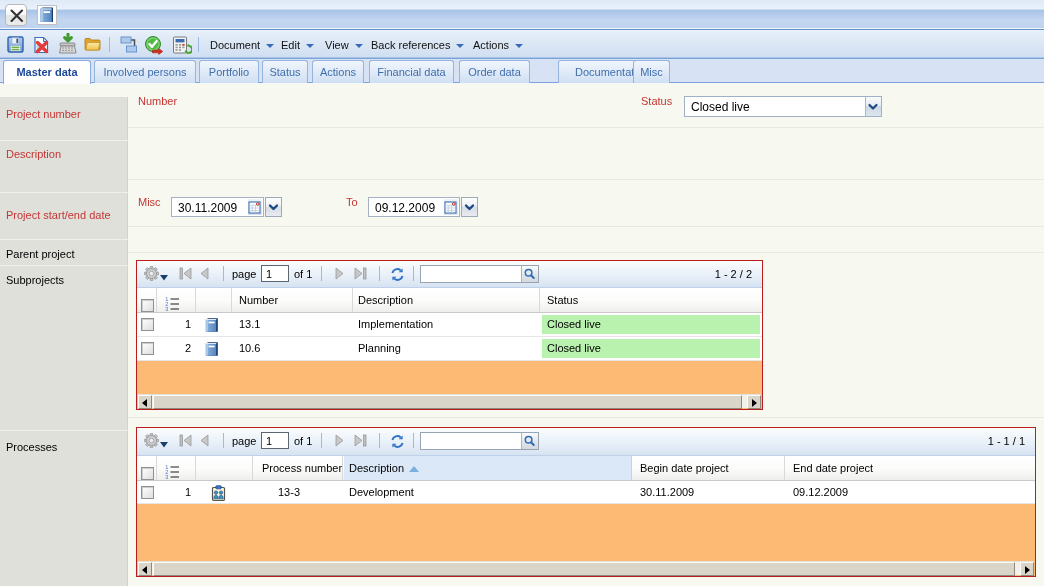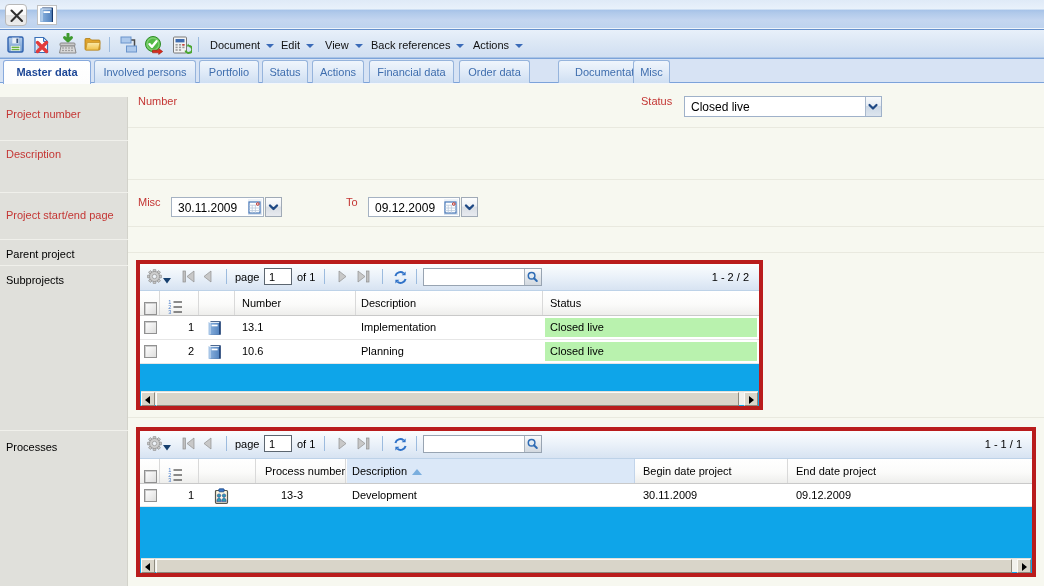--- a/index.html
+++ b/index.html
@@ -49,21 +49,21 @@
 
 .sel { position:absolute; background:#fff; border:1px solid #9fb1c9; }
 .sel .btn { position:absolute; right:0; top:0; bottom:0; width:16px; background:linear-gradient(180deg,#f8fafc 0%,#e6ecf3 45%,#ccd8e6 50%,#dde5ee 100%); border-left:1px solid #a8b8cc; }
 
 
 .dinput { position:absolute; background:#fff; border:1px solid #a5b2c2; }
 .calbtn { position:absolute; right:1px; top:1px; bottom:1px; width:14px; background:linear-gradient(180deg,#eef3f9,#d8e2ee); }
 .dropbtn { position:absolute; background:linear-gradient(180deg,#fcfdfe 0%,#eef1f5 45%,#d8dde4 50%,#e8ebf0 100%); border:1px solid #a0aab6; }
 
 
-.panel { position:absolute; background:#0ea5e9; border:4px solid #b91c1c; }
+.panel { position:absolute; background:#fdba74; border:1px solid #b91c1c; }
 .ptoolbar { position:absolute; left:0; top:0; right:0; height:27px;
   background:linear-gradient(180deg,#fbfdfe 0%,#eaf1f9 50%,#d7e3f2 100%); border-bottom:1px solid #bdd2e8; }
 .ptsep { position:absolute; top:5px; width:1px; height:15px; background:#9cbbde; }
 .pnav { position:absolute; top:7px; }
 .ptext { position:absolute; top:7px; font-size:11px; color:#000; }
 .pginput { position:absolute; left:124px; top:4px; width:28px; height:17px; background:#fff; border:1px solid #5c6670; font-size:11px; padding:2px 0 0 4px; }
 .search { position:absolute; top:4px; width:119px; height:18px; background:#fff; border:1px solid #98a4b2; }
 .searchbtn { position:absolute; right:0; top:0; bottom:0; width:17px; background:linear-gradient(180deg,#fafbfc,#e2e6ea 55%,#d3d9e0); border-left:1px solid #aab4be; }
 .counter { position:absolute; top:7px; right:10px; font-size:11px; color:#000; }
 
@@ -225,21 +225,21 @@
 
   <div id="content">
     <div id="sidebar">
       <div class="sep" style="top:43px;"></div>
       <div class="sep" style="top:95px;"></div>
       <div class="sep" style="top:142px;"></div>
       <div class="sep" style="top:168px;"></div>
       <div class="sep" style="top:333px;"></div>
       <div class="slabel red" style="top:11px;">Project number</div>
       <div class="slabel red" style="top:51px;">Description</div>
-      <div class="slabel red" style="top:112px;">Project start/end page</div>
+      <div class="slabel red" style="top:112px;">Project start/end date</div>
       <div class="slabel" style="top:151px;">Parent project</div>
       <div class="slabel" style="top:177px;">Subprojects</div>
       <div class="slabel" style="top:344px;">Processes</div>
     </div>
     <div class="csep" style="top:43px;"></div>
     <div class="csep" style="top:95px;"></div>
     <div class="csep" style="top:142px;"></div>
     <div class="csep" style="top:168px;"></div>
     <div class="csep" style="top:333px;"></div>
 

